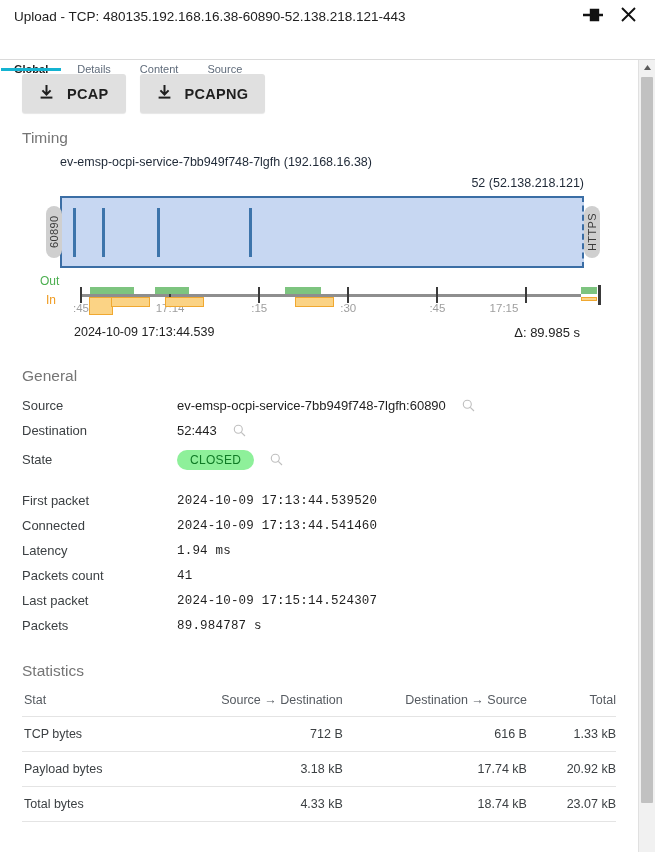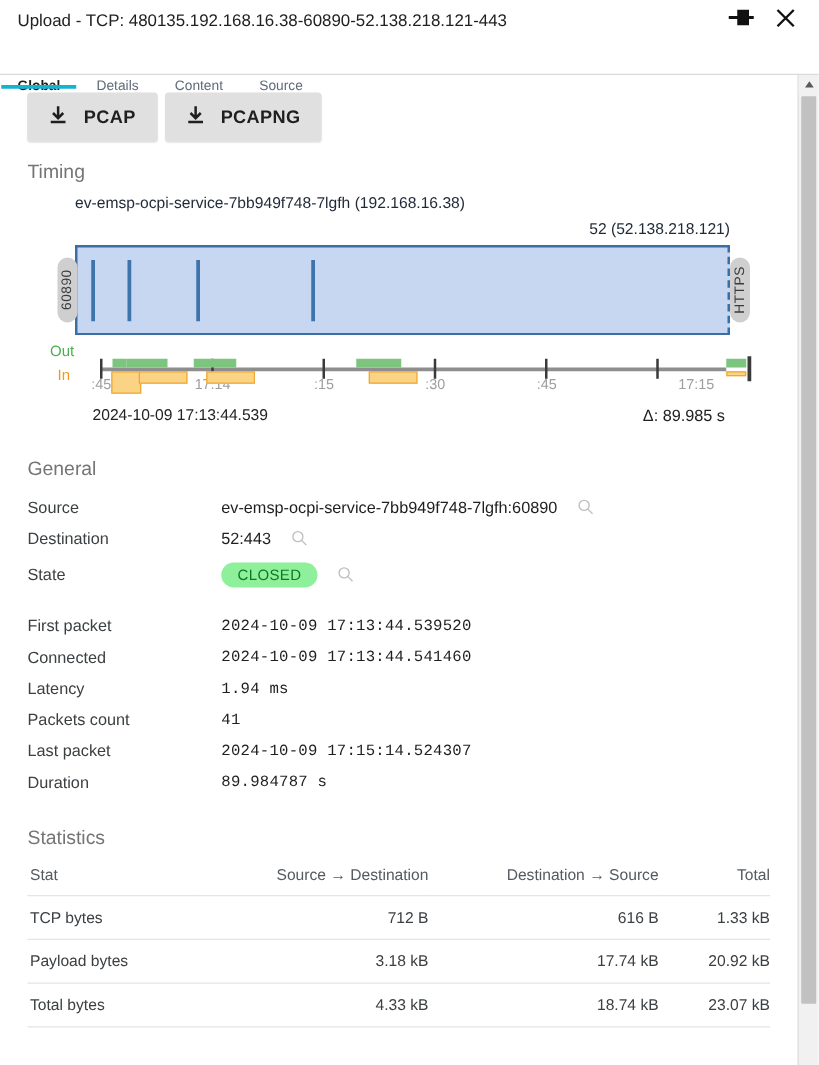--- a/index.html
+++ b/index.html
@@ -112,21 +112,21 @@
     position: absolute;
     left: 2px; right: 2px;
     top: 17px;
     height: 726px;
     background: #c1c1c1;
     border-radius: 1px;
     cursor: pointer;
   }
 
   
-  .btnrow { display: flex; gap: 6px; margin-bottom: 16px; }
+  .btnrow { display: flex; gap: 14px; margin-bottom: 16px; }
   .dlbtn {
     background: #e0e0e0;
     border: none;
     border-radius: 3px;
     padding: 0 17px;
     height: 39px;
     display: flex;
     align-items: center;
     gap: 13px;
     cursor: pointer;
@@ -368,21 +368,21 @@
             <div class="ticklabel" style="left: 59px;">:45</div>
             <div class="tick" style="left: 147.096px;"></div>
             <div class="ticklabel" style="left: 148.096px;">17:14</div>
             <div class="tick" style="left: 236.192px;"></div>
             <div class="ticklabel" style="left: 237.192px;">:15</div>
             <div class="tick" style="left: 325.288px;"></div>
             <div class="ticklabel" style="left: 326.288px;">:30</div>
             <div class="tick" style="left: 414.384px;"></div>
             <div class="ticklabel" style="left: 415.384px;">:45</div>
             <div class="tick" style="left: 503.48px;"></div>
-            <div class="ticklabel" style="left: 535px;">17:15</div>
+            <div class="ticklabel" style="left: 482px;">17:15</div>
             <div class="tick" style="left: 576px; height: 20px; top: 11px; width: 3px;"></div>
             <div class="outbar" style="left: 68.36px; width: 10.36px; top: 13px; height: 7px;"></div>
             <div class="outbar" style="left: 78.72px; width: 33.67px; top: 13px; height: 7px;"></div>
             <div class="outbar" style="left: 133.11px; width: 33.67px; top: 13px; height: 7px;"></div>
             <div class="outbar" style="left: 262.61px; width: 36.26px; top: 13px; height: 7px;"></div>
             <div class="outbar" style="left: 559.424px; width: 15.54px; top: 13px; height: 7px;"></div>
             <div class="inbar" style="left: 67.324px; width: 23.31px; top: 23px; height: 18px;"></div>
             <div class="inbar" style="left: 89.08px; width: 38.85px; top: 23px; height: 10px;"></div>
             <div class="inbar" style="left: 143.47px; width: 38.85px; top: 23px; height: 10px;"></div>
             <div class="inbar" style="left: 272.97px; width: 38.85px; top: 23px; height: 10px;"></div>
@@ -450,21 +450,21 @@
       </div>
       <div class="kv">
         <div class="kv-key">Packets count</div>
         <div class="kv-val mono">41</div>
       </div>
       <div class="kv">
         <div class="kv-key">Last packet</div>
         <div class="kv-val mono">2024-10-09 17:15:14.524307</div>
       </div>
       <div class="kv">
-        <div class="kv-key">Duration</div>
+        <div class="kv-key">Packets</div>
         <div class="kv-val mono">89.984787 s</div>
       </div>
 
       <div class="sect-title" style="margin-top:24px">Statistics</div>
 
       <table class="stats-table">
         <thead>
           <tr>
             <th>Stat</th>
             <th class="col-a">Source → Destination</th>

